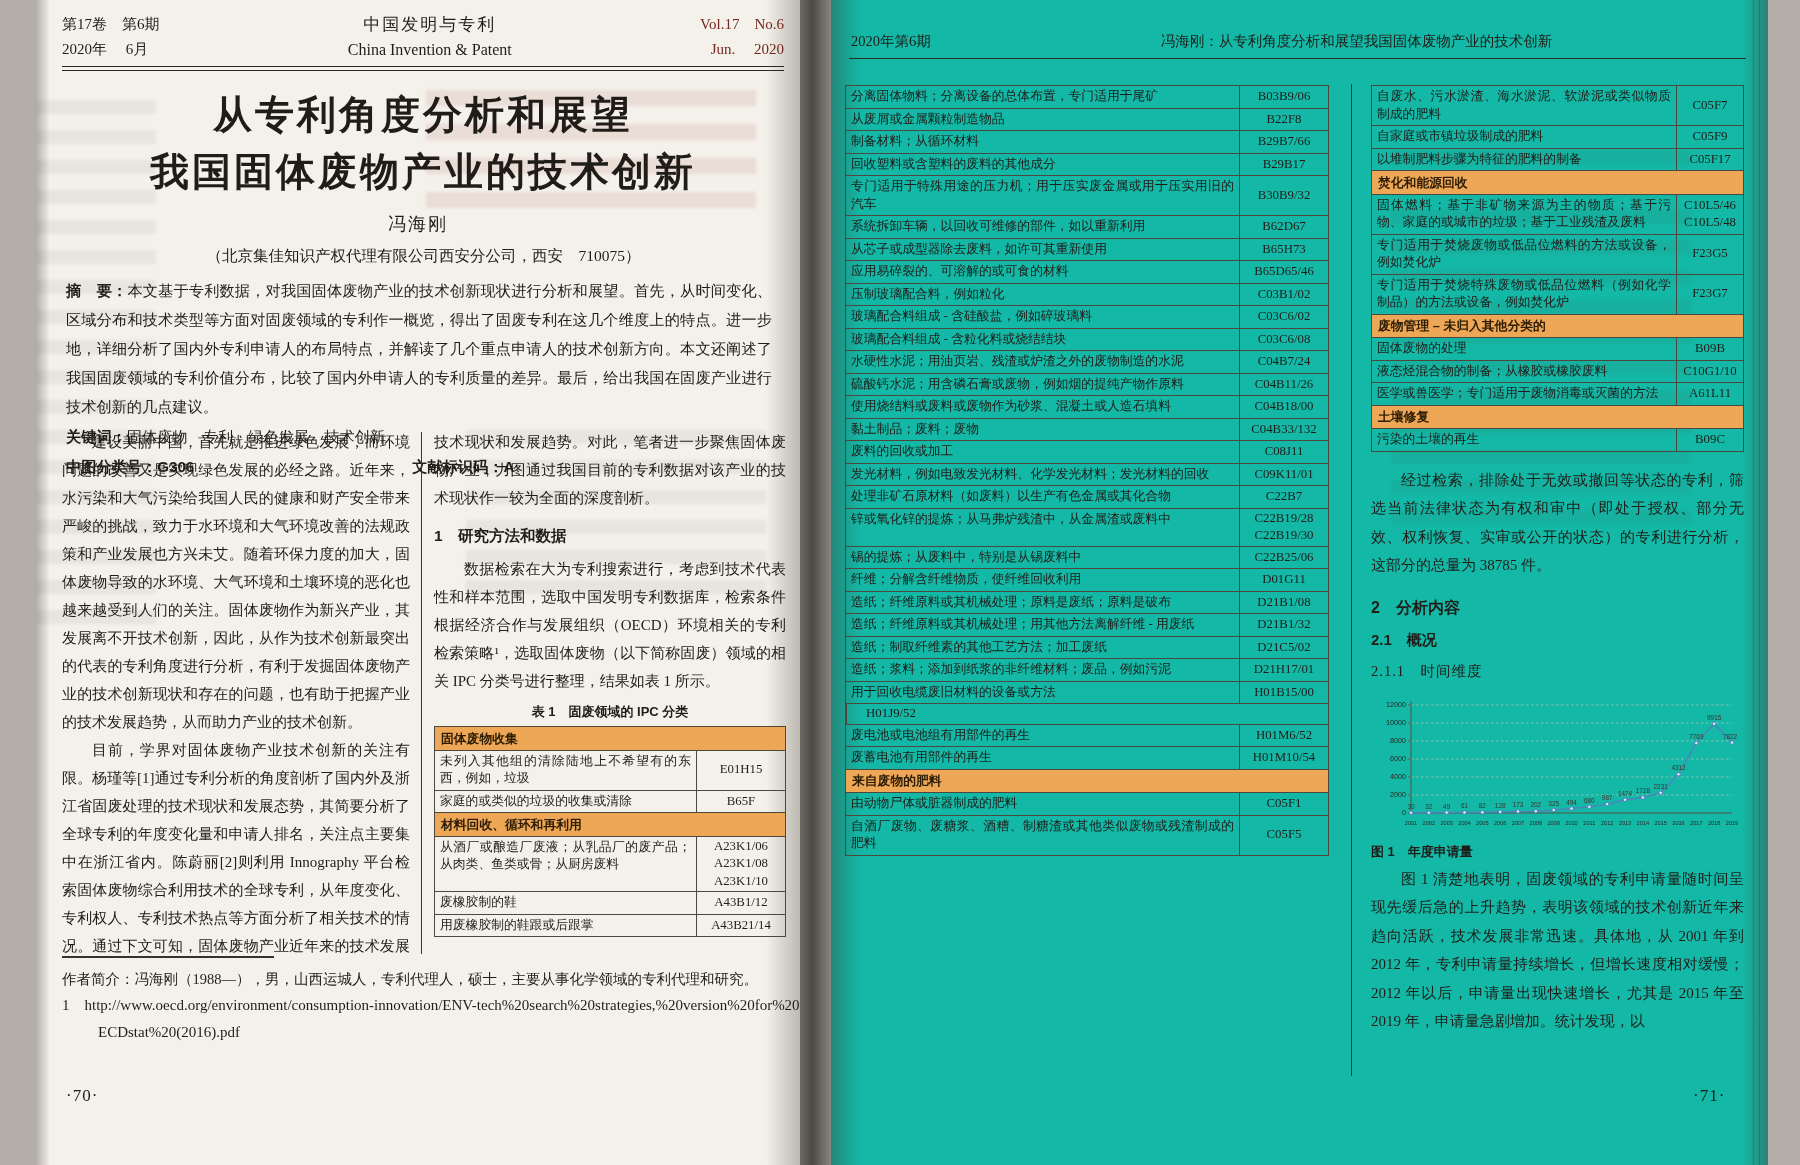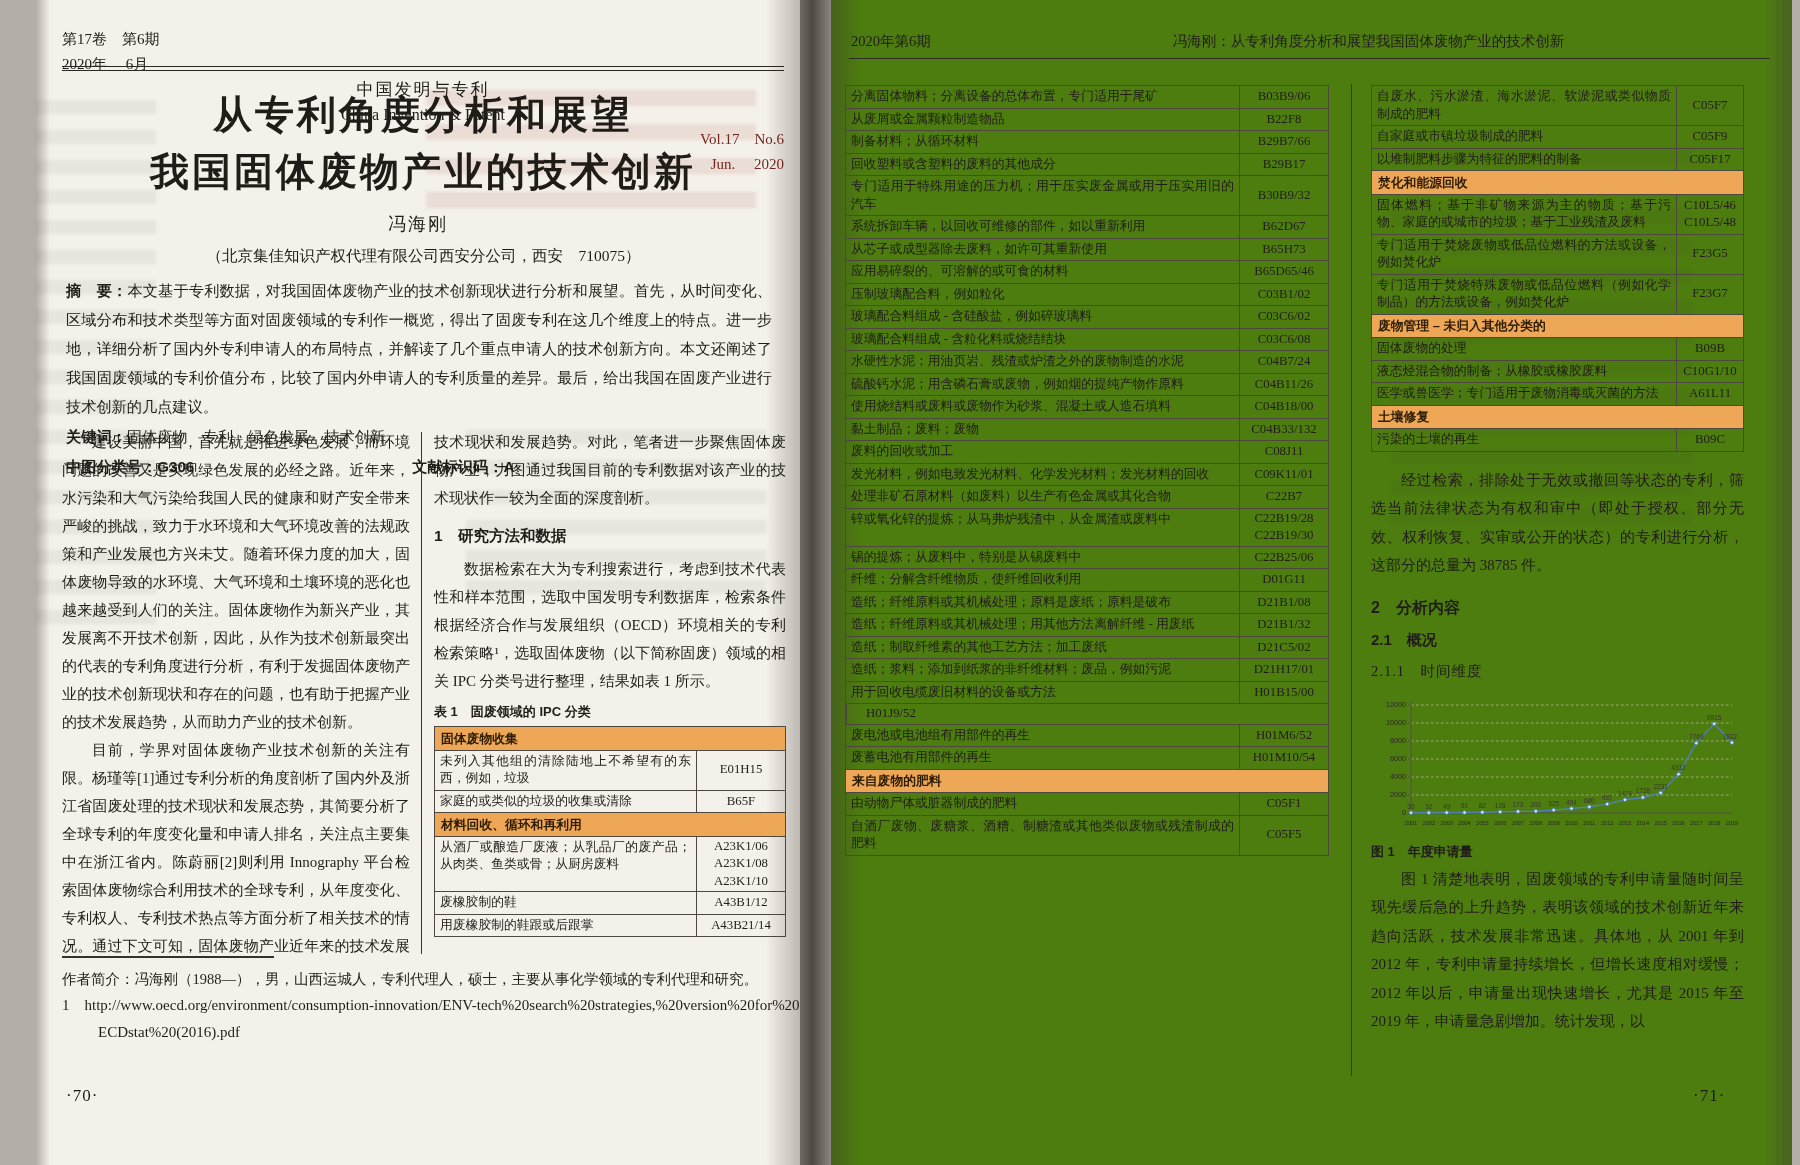--- a/index.html
+++ b/index.html
@@ -5,32 +5,32 @@
   html,body{margin:0;padding:0;}
   body{
     width:1800px;height:1165px;position:relative;
     background:#b3afa8;
     font-family:"Liberation Serif","DejaVu Serif",serif;
     color:#201d19;
     overflow:hidden;
   }
   .page{position:absolute;top:0;height:1165px;background:#f4f1ea;}
   #pageL{left:36px;width:764px;}
-  #pageR{left:831px;width:937px;background:#4d7c0f;padding-left:24px;}
+  #pageR{left:831px;width:937px;background:#14b8a6;}
   .edge-shade{position:absolute;top:0;height:100%;pointer-events:none;}
   #shadeL{left:0;width:14px;background:linear-gradient(90deg,rgba(60,55,48,.35),rgba(60,55,48,0));}
   #shadeLG{right:0;width:34px;background:linear-gradient(90deg,rgba(60,55,48,0),rgba(60,55,48,.30));}
   #gutter{position:absolute;left:800px;top:0;width:31px;height:100%;
     background:linear-gradient(90deg,#6e6a63,#4d4a44 40%,#8a867f);}
   #shadeRG{left:0;width:30px;background:linear-gradient(90deg,rgba(60,55,48,.38),rgba(60,55,48,0));}
   #shadeR{right:0;width:26px;background:linear-gradient(90deg,rgba(70,65,58,0),rgba(70,65,58,.45));}
   .stackline{position:absolute;top:0;height:100%;width:1.5px;background:rgba(80,75,68,.5);}
 
   
-  .hrow{position:absolute;left:26px;right:16px;top:27px;display:flex;justify-content:space-between;font-size:15px;line-height:25px;flex-direction:column;}
+  .hrow{position:absolute;left:26px;right:16px;top:12px;display:flex;justify-content:space-between;font-size:15px;line-height:25px;}
   .hcell{white-space:pre-line;}
   .hcenter{text-align:center;font-size:16px;}
   .hcenter .cn{font-size:17px;letter-spacing:2px;}
   .hright{text-align:right;color:#73271f;}
   .doublerule{position:absolute;left:26px;right:16px;top:66px;height:3px;
     border-top:1.6px solid #2b2824;border-bottom:1px solid #2b2824;}
 
   .title{position:absolute;left:30px;right:20px;top:86px;text-align:center;
     font-size:39px;line-height:57px;font-weight:bold;letter-spacing:3px;}
   .author{position:absolute;left:0;right:0;top:212px;text-align:center;font-size:18px;letter-spacing:2px;}
@@ -42,21 +42,21 @@
   .clcline{margin-top:1px;display:flex;}
   .clc2{margin-left:218px;}
 
   .cols{position:absolute;left:26px;top:428px;width:724px;height:533px;overflow:hidden;}
   .colA{position:absolute;left:0;top:0;width:348px;}
   .colB{position:absolute;left:372px;top:0;width:352px;}
   .vdiv{position:absolute;left:359px;top:4px;height:522px;width:1.3px;background:#3a3731;}
   .cols p{margin:0;font-size:15px;line-height:28px;text-align:justify;}
   .cols p.ind{text-indent:2em;}
   .h3{font-family:"Liberation Sans","DejaVu Sans",sans-serif;font-weight:bold;font-size:15.5px;margin:14px 0 8px 0;}
-  .tcap{font-family:"Liberation Sans","DejaVu Sans",sans-serif;font-weight:bold;font-size:13px;margin:8px 0 5px 0;}
+  .tcap{text-align:center;font-family:"Liberation Sans","DejaVu Sans",sans-serif;font-weight:bold;font-size:13px;margin:8px 0 5px 0;}
 
   
   .ipc{border:1px solid #4c473f;border-top-width:1.2px;font-size:12.8px;line-height:17.5px;}
   .ipc .trow{display:flex;border-top:1px solid #4c473f;align-items:stretch;}
   .ipc .trow:first-child{border-top:none;}
   .ipc .td{flex:1;padding:2px 5px;text-align:justify;}
   .ipc .tc{width:84px;flex:none;border-left:1px solid #4c473f;display:flex;flex-direction:column;justify-content:center;align-items:center;text-align:center;padding:1px 2px;font-size:12.8px;}
   .ipc .tsec{background:#eea757;font-weight:bold;padding:2.5px 6px;border-top:1px solid #4c473f;
     font-family:"Liberation Sans","DejaVu Sans",sans-serif;color:#2e1d05;}
   .ipc .tsec:first-child{border-top:none;}

